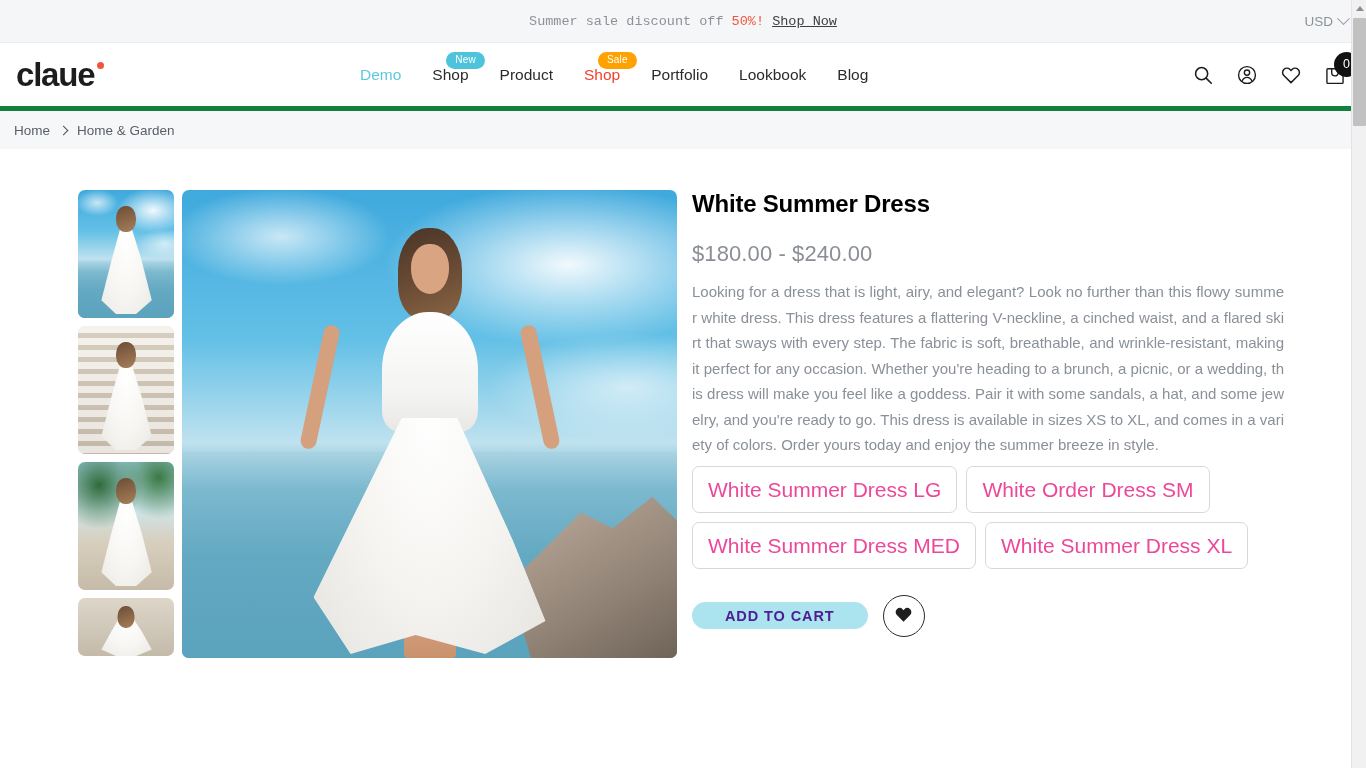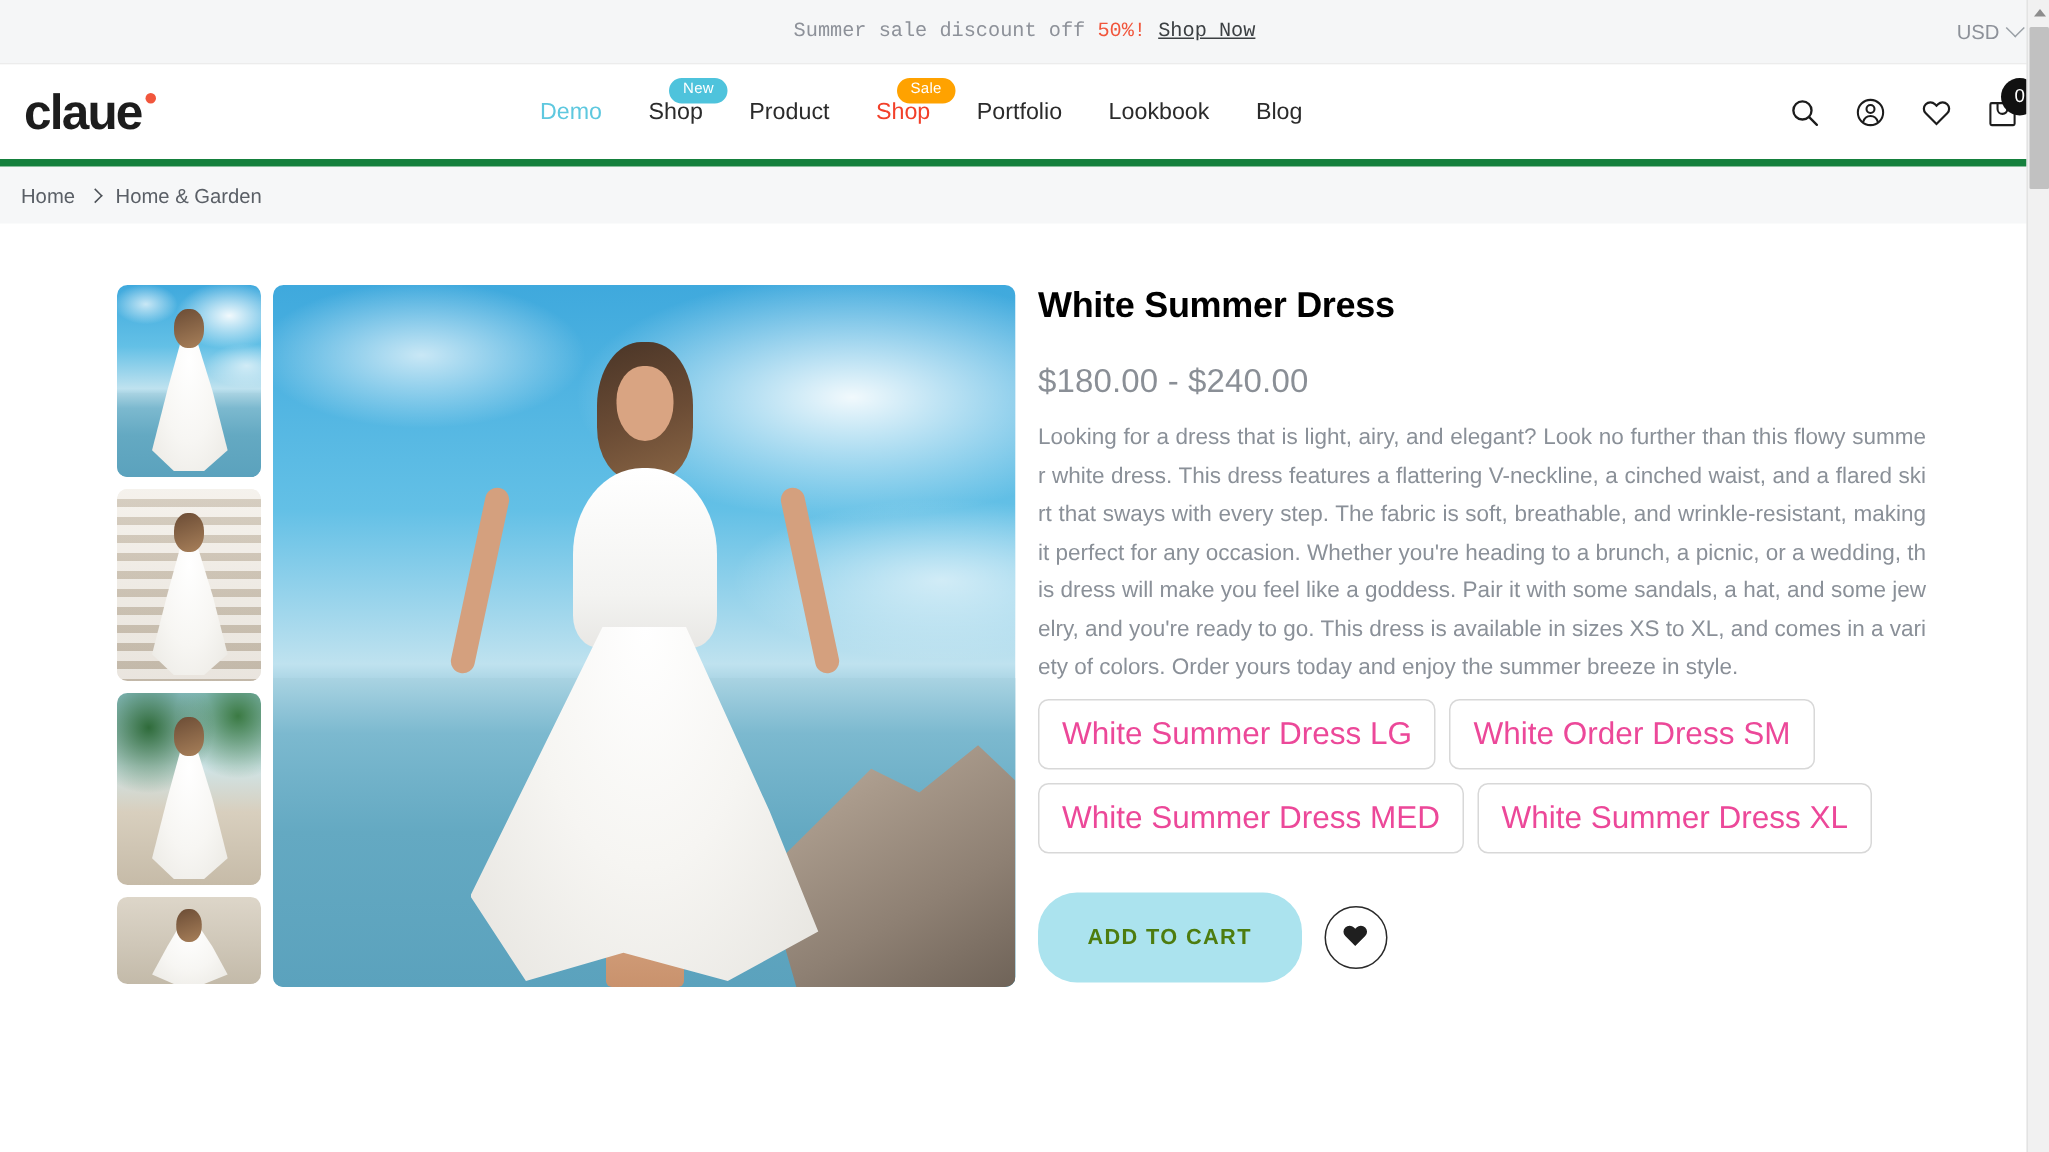--- a/index.html
+++ b/index.html
@@ -319,24 +319,24 @@
     font-size: 21px;
     color: #ec4899;
     background: #ffffff;
     cursor: pointer;
     line-height: 1;
     white-space: nowrap;
   }
   .actions { display: flex; align-items: center; gap: 15px; }
   .btn-cart {
     background: #abe3ee;
-    color: #4d7c0f;
+    color: #4c1d95;
     border: none;
     border-radius: 26px;
-    height: 60px;
+    height: 27px;
     padding: 0 33px;
     font-size: 14.5px;
     font-weight: 700;
     letter-spacing: .9px;
     cursor: pointer;
     font-family: "Liberation Sans", sans-serif;
   }
   .btn-wish {
     width: 42px; height: 42px;
     border-radius: 50%;

